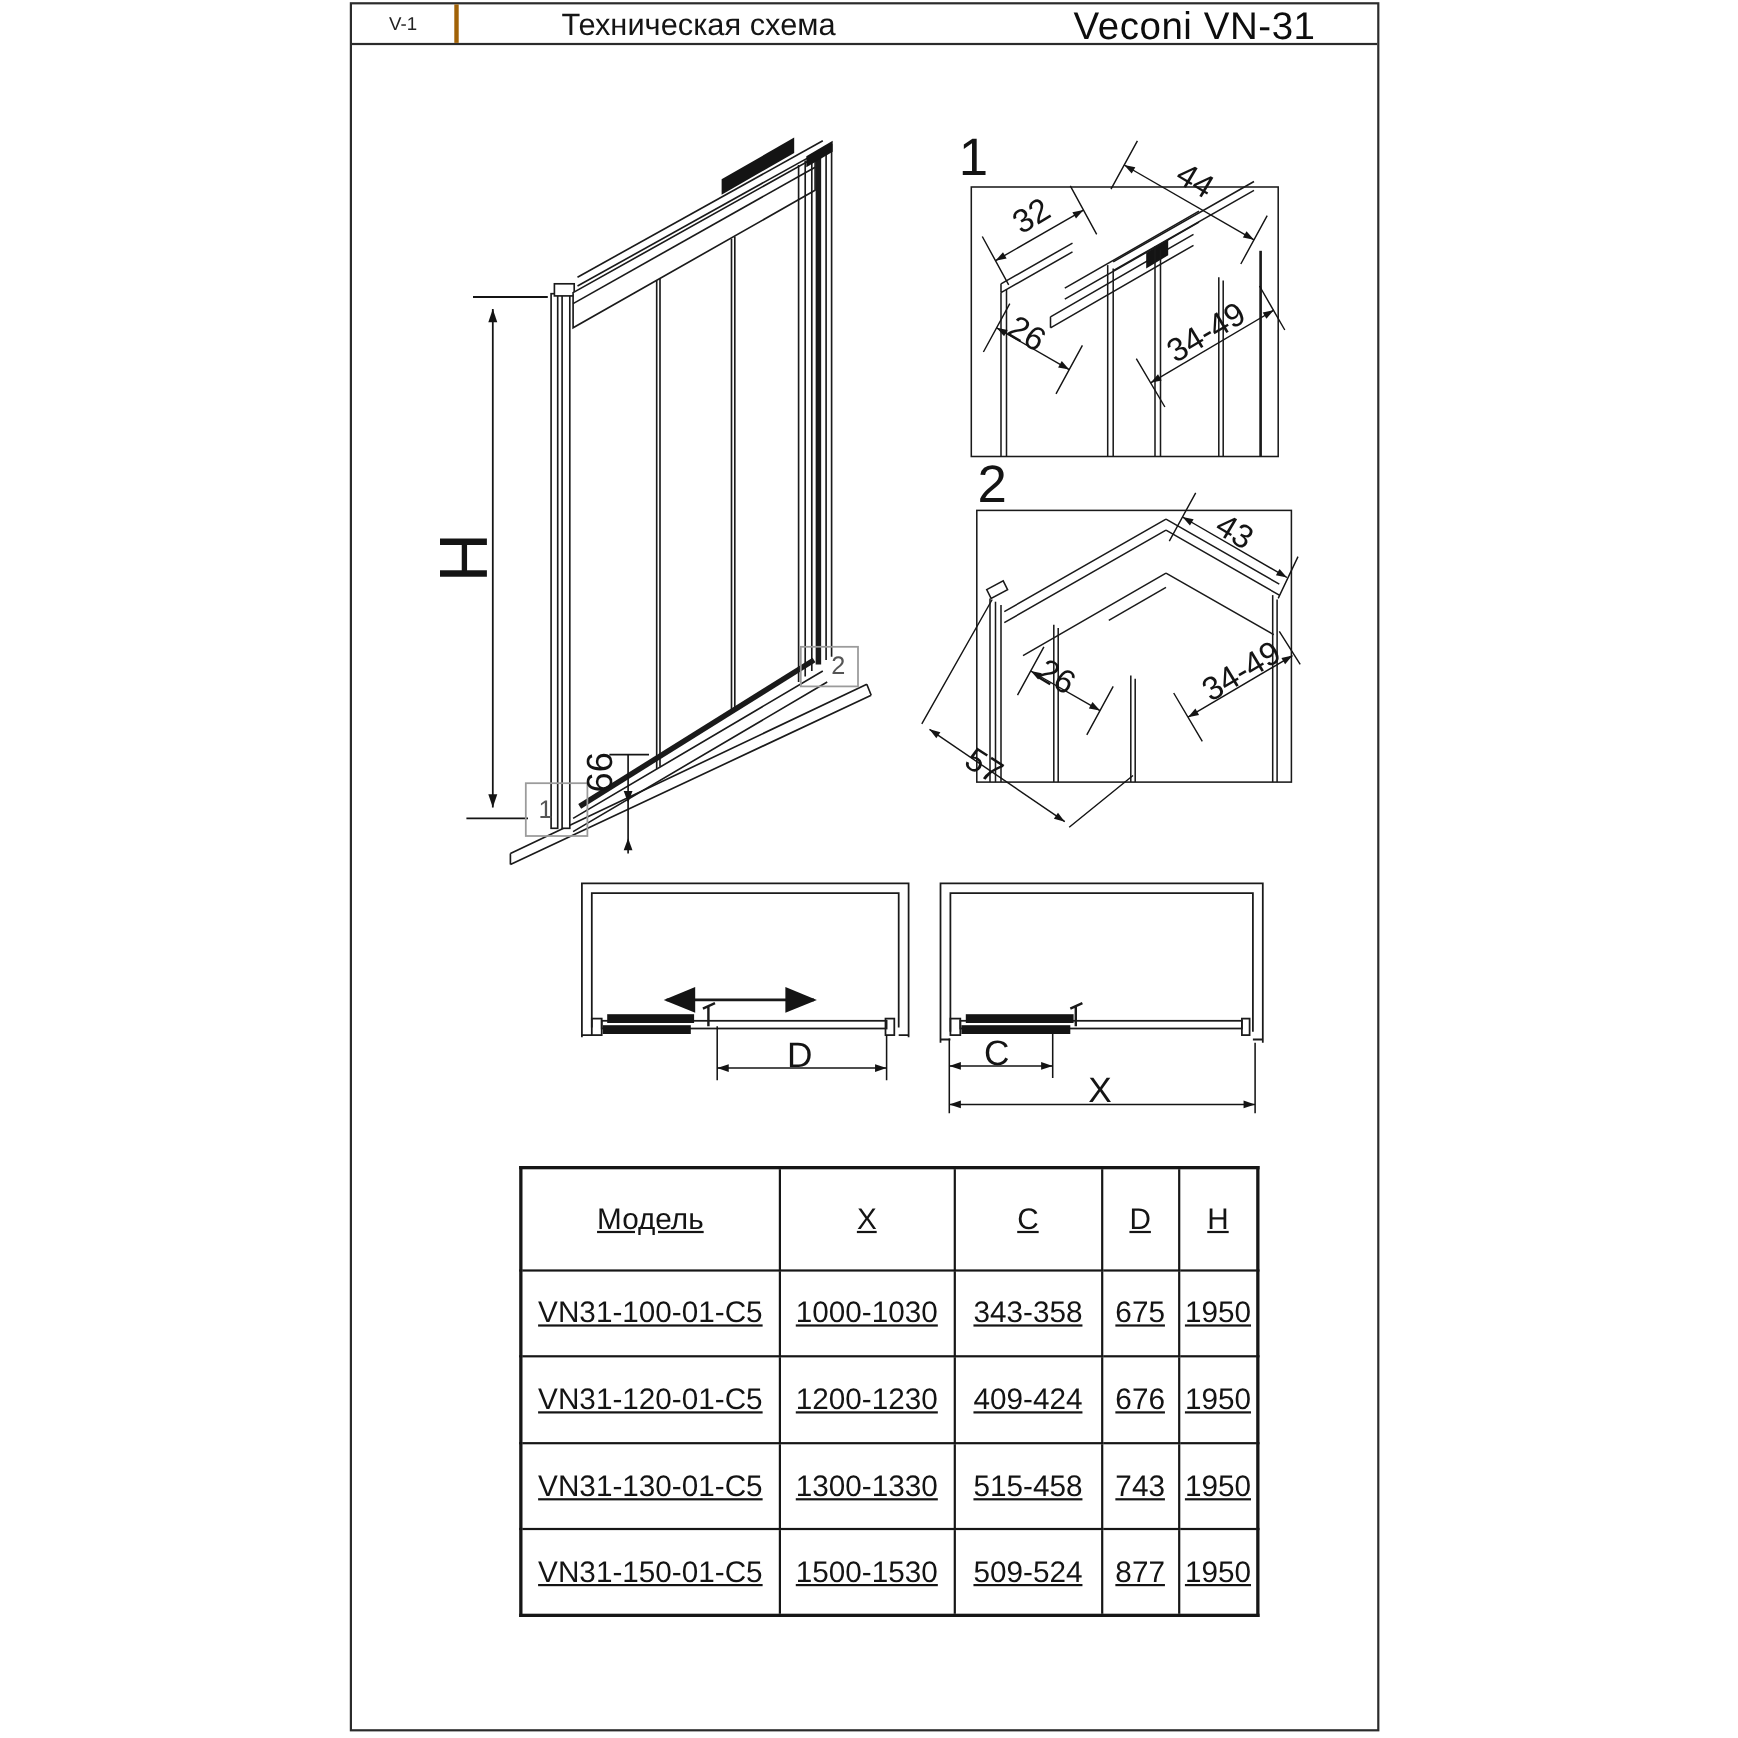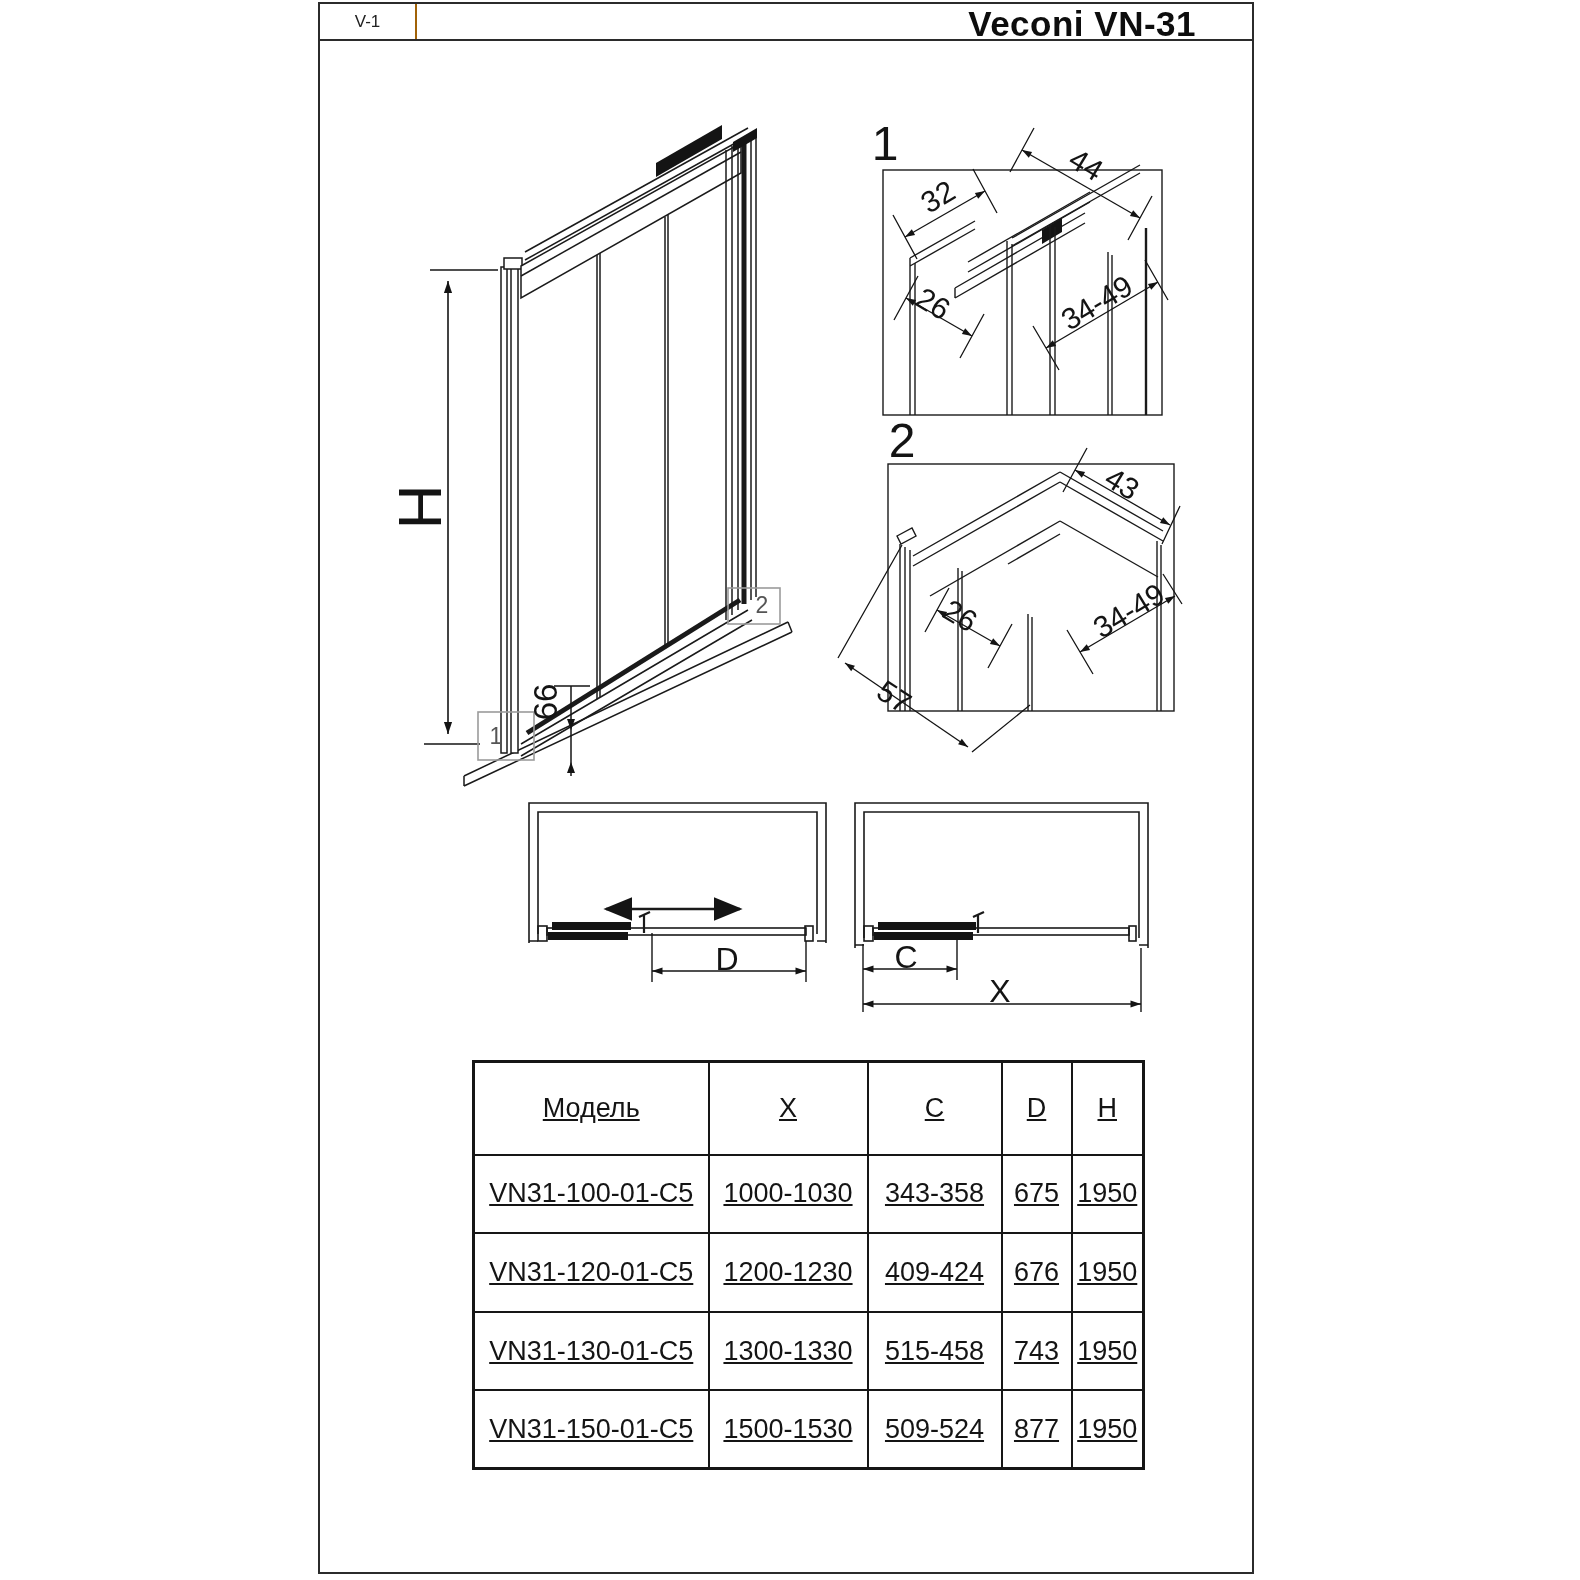--- a/index.html
+++ b/index.html
@@ -1,43 +1,44 @@
 <!DOCTYPE html>
 <html><head>
 <meta charset="utf-8">
 <style>
   html,body{margin:0;padding:0;background:#fff;}
   #canvas{position:relative;width:1580px;height:1580px;background:#fff;overflow:hidden;
           font-family:"Liberation Sans",sans-serif;color:#111;}
   .page-frame{position:absolute;left:318px;top:2px;width:936px;height:1572px;
               border:2px solid #2b2b2b;box-sizing:border-box;background:#fff;}
   .hdr{position:absolute;left:0;top:0;width:100%;height:37px;border-bottom:2px solid #2b2b2b;box-sizing:border-box;}
-  .hdr-code{position:absolute;left:0;top:0;width:97px;height:35px;border-right:2px solid #a16207;
+  .hdr-code{position:absolute;left:0;top:0;width:97px;height:35px;border-right:4px solid #a16207;
             box-sizing:border-box;display:flex;align-items:center;justify-content:center;
             font-size:17px;color:#222;}
   .hdr-title{position:absolute;left:150px;top:3px;width:330px;text-align:center;font-size:28px;color:#151515;}
-  .hdr-brand{position:absolute;right:56px;top:0px;font-size:35px;font-weight:bold;color:#0d0d0d;letter-spacing:0.5px;}
+  .hdr-brand{position:absolute;right:56px;top:0px;font-size:35px;font-weight:normal;color:#0d0d0d;letter-spacing:0.5px;}
   svg.draw{position:absolute;left:0;top:0;width:1580px;height:1580px;}
   .lbl{position:absolute;white-space:nowrap;color:#141414;transform:translate(-50%,-50%);line-height:1;}
   
   .spec-wrap{position:absolute;left:472px;top:1060px;width:670px;height:410px;}
   table.spec{width:670px;height:410px;border-collapse:collapse;table-layout:fixed;
              font-size:27px;color:#141414;text-decoration:underline;}
   table.spec th,table.spec td{border:2px solid #161616;text-align:center;vertical-align:middle;
              font-weight:normal;padding:0;overflow:hidden;}
   table.spec{border:3px solid #161616;}
 </style>
 </head>
 <body>
 
 <div id="canvas">
 
   <div class="page-frame">
     <div class="hdr">
       <div class="hdr-code">V-1</div>
+      <div class="hdr-title">Техническая схема</div>
       <div class="hdr-brand">Veconi VN-31</div>
     </div>
   </div>
 
   <svg class="draw" viewBox="0 0 1580 1580">
     <defs>
       <marker id="dimA" viewBox="0 0 12 12" refX="11" refY="6" markerWidth="14" markerHeight="9" orient="auto-start-reverse">
         <path d="M11,6 L1,2.6 L1,9.4 z" fill="#141414"></path>
       </marker>
       <marker id="dimB" viewBox="0 0 12 12" refX="10" refY="6" markerWidth="17" markerHeight="12" orient="auto-start-reverse">

